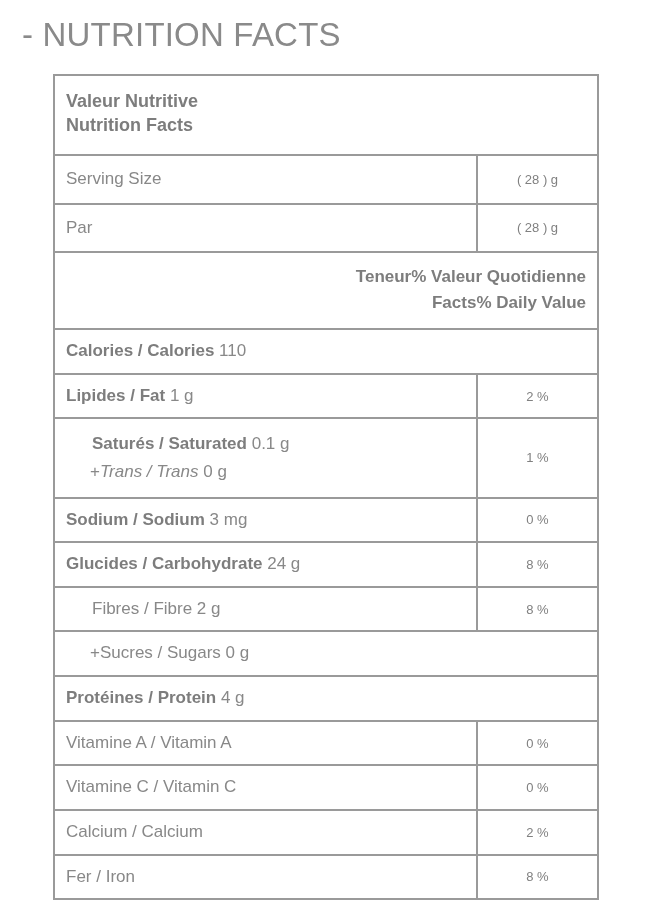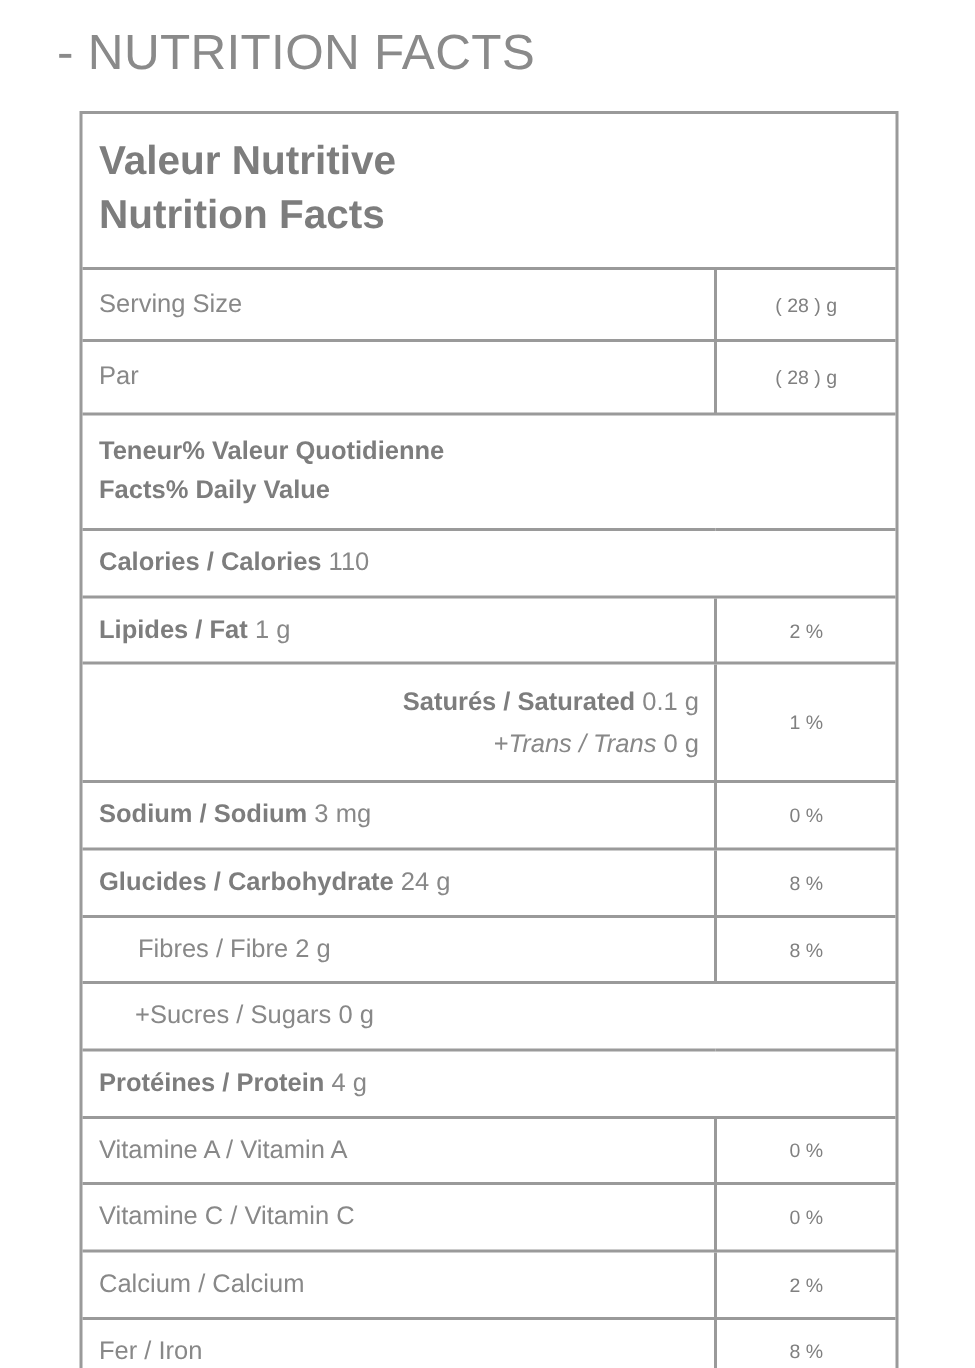--- a/index.html
+++ b/index.html
@@ -11,21 +11,21 @@
   body {
     width: 650px;
     height: 912px;
     font-family: "Liberation Sans", sans-serif;
     color: #808080;
     overflow: hidden;
   }
 
   .page-title {
     position: absolute;
-    left: 38px;
+    left: 22px;
     top: 16px;
     font-size: 33px;
     font-weight: 300;
     letter-spacing: 0.2px;
     color: #8a8a8a;
     white-space: nowrap;
   }
 
   .nft-panel {
     position: absolute;
@@ -60,51 +60,51 @@
     border-left: 2px solid #9a9a9a;
     text-align: center;
     font-size: 13px;
     padding: 9px 8px;
     white-space: nowrap;
   }
 
   
   .brand {
     padding: 14px 11px 16px 11px;
-    font-size: 27px;
+    font-size: 18px;
     font-weight: bold;
     line-height: 1.33;
     color: #7d7d7d;
   }
 
   
   .serving .cell-left { font-size: 17px; font-weight: normal; padding-top: 11px; padding-bottom: 11px; }
 
   
   .amount-header {
     padding: 11px 11px 13px 11px;
     font-size: 17px;
     font-weight: bold;
     color: #7d7d7d;
   }
   .amount-header .line {
     display: flex;
-    justify-content: flex-start;
+    justify-content: flex-end;
     align-items: baseline;
     line-height: 1.5;
   }
 
   .nutrient { font-weight: bold; color: #7d7d7d; }
   .value { font-weight: normal; color: #888888; }
   .plain { font-weight: normal; color: #888888; }
   .indent1 { padding-left: 26px; }
   .indent2 { padding-left: 24px; }
   .ital { font-style: italic; }
 
-  .twoline { line-height: 1.62; padding-top: 11px; padding-bottom: 11px; text-align: right; }
+  .twoline { line-height: 1.62; padding-top: 11px; padding-bottom: 11px; }
 </style>
 </head>
 <body>
 
 <div class="page-title">- NUTRITION FACTS</div>
 
 <div class="nft-panel">
   <table class="nft">
     <colgroup>
       <col>

